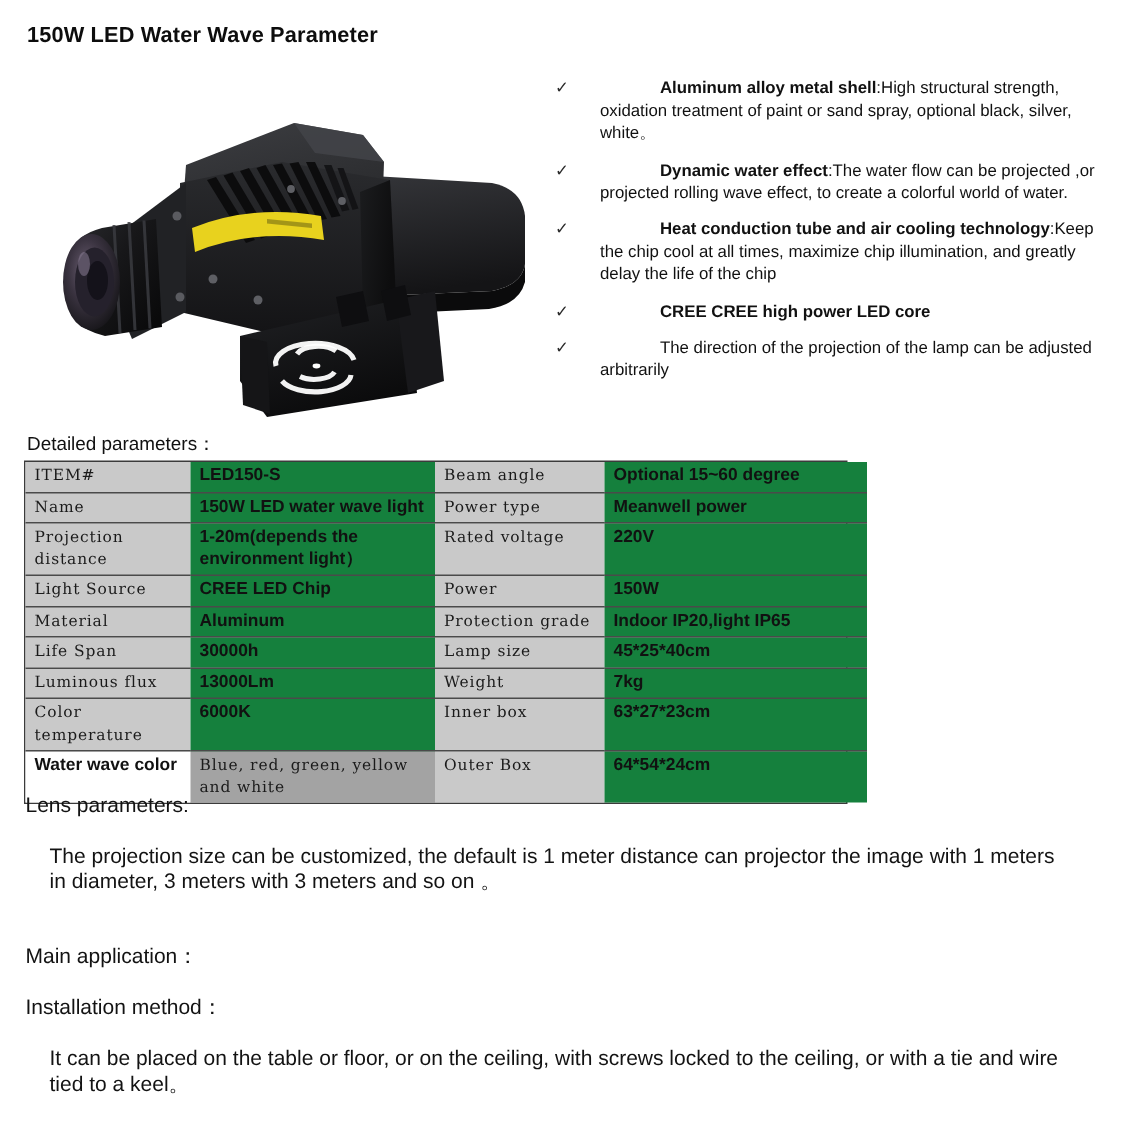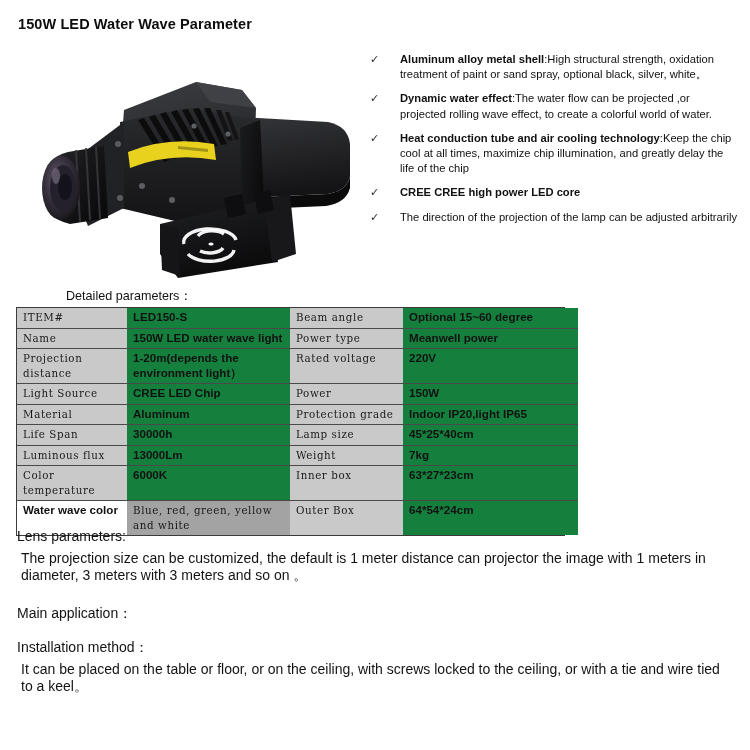--- a/index.html
+++ b/index.html
@@ -52,29 +52,28 @@
     color: #111;
   }
   .feat .check {
     position: absolute;
     left: 4px; top: 0px;
     width: 14px;
     font-size: 11px;
     color: #2b2b2b;
     line-height: 15.2px;
   }
-  .feat b { font-weight: bold; }
+  .feat b { font-weight: bold; margin-left: 40px; }
 
   
   #params-heading {
     position: absolute;
     left: 18px; top: 288px;
     font-size: 12.6px;
     color: #111;
-    margin-left: 48px;
   }
 
   
   #spec-wrap {
     position: absolute;
     left: 16px; top: 307px;
     width: 549px;
     border: 1px solid #3b3b3b;
     background: #ffffff;
   }
@@ -132,21 +131,21 @@
   
   #prose {
     position: absolute;
     left: 17px; top: 528px;
     width: 716px;
     font-size: 14px;
     line-height: 17.5px;
     color: #131313;
   }
   .p-head { margin: 0 0 1px 0; }
-  .p-body { margin: 4px; }
+  .p-body { margin: 16px; }
   .p-gap { height: 16px; }
 </style>
 </head>
 <body>
 
 <div id="page">
 
   <div id="title">150W LED Water Wave Parameter</div>
 
   <div id="photo">

